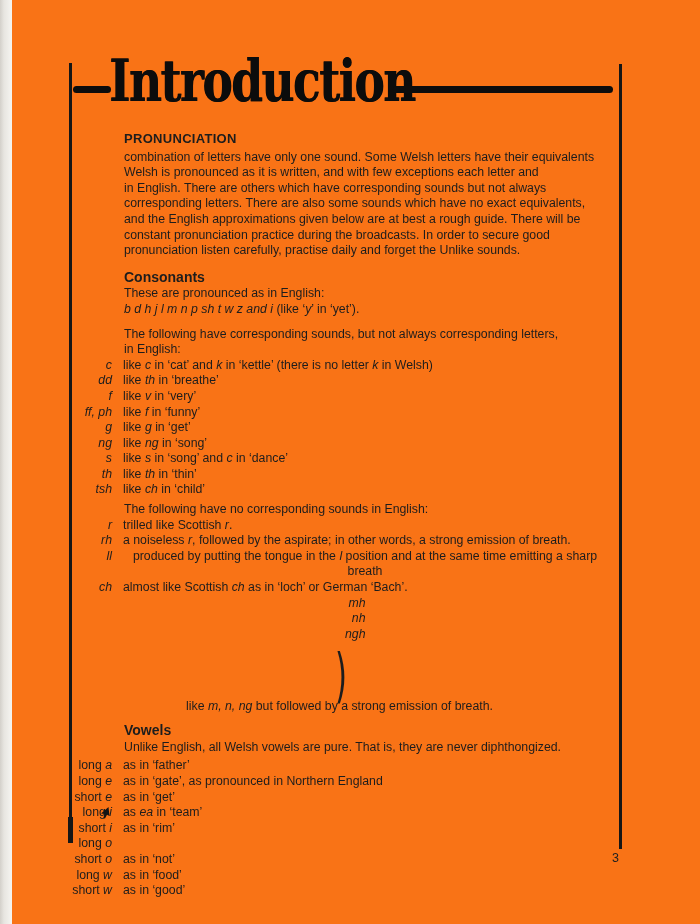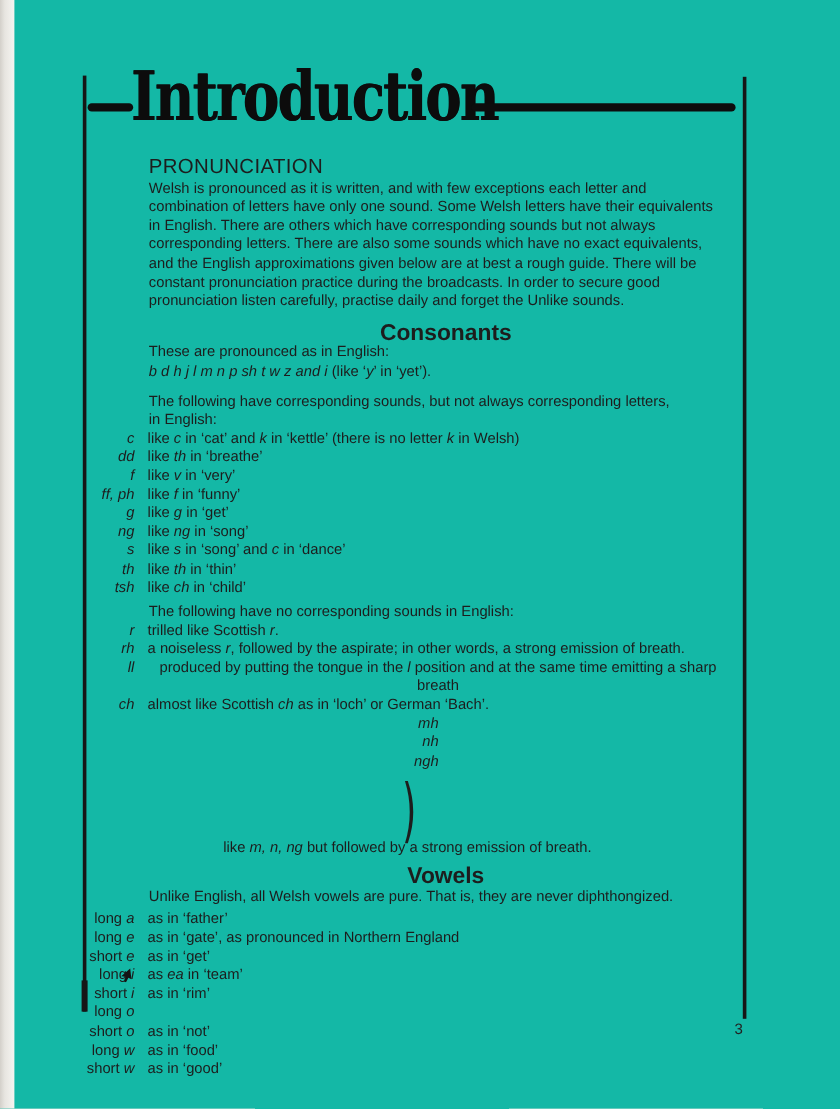--- a/index.html
+++ b/index.html
@@ -1,18 +1,18 @@
 <!DOCTYPE html>
 <html><head>
 <meta charset="utf-8">
 <style>
   html,body { margin:0; padding:0; background:#e8e6e2; }
   .page {
     position:relative; width:700px; height:924px;
-    background:#14b8a6;
+    background:#f97316;
     font-family:"Liberation Sans","DejaVu Sans",sans-serif;
     color:#1d1d1d; overflow:hidden;
   }
   .edge-shadow {
     position:absolute; left:0; top:0; width:12px; height:100%;
     background:linear-gradient(to right,#d3d0ca 0px,#e7e5e0 4px,#f4f3ef 11px);
   }
   .vrule { position:absolute; background:#161616; }
   .vrule-left  { left:69px;  top:63px; width:3px; height:780px; }
   .vrule-left::after {
@@ -30,22 +30,22 @@
     color:#0c0c0c; transform:scale(0.8,1); transform-origin:left top;
     text-shadow:0.6px 0 0 #0c0c0c;
     white-space:nowrap;
   }
 
   .content {
     position:absolute; left:55px; top:131px; width:564px;
     font-size:12.3px; line-height:15.6px;
   }
   .indent { margin-left:69px; }
-  .h-caps { font-size:17px; font-weight:normal; letter-spacing:0.3px; margin-bottom:3px; }
-  .h-sub  { font-size:19px;   font-weight:bold; margin-bottom:1px;text-align:center; }
+  .h-caps { font-size:13px; font-weight:bold; letter-spacing:0.3px; margin-bottom:3px; }
+  .h-sub  { font-size:14px;   font-weight:bold; margin-bottom:1px; }
   .line { white-space:nowrap; }
   .sp-a { margin-top:11px; }
   .sp-b { margin-top:9px; }
   .sp-c { margin-top:4px; }
   .sp-d { margin-top:3px; }
 
   .row { display:flex; }
   .term { flex:0 0 57px; width:57px; text-align:right; white-space:nowrap; }
   .desc { margin-left:11px; white-space:nowrap; }
   .row-wrap .desc { white-space:normal; max-width:484px;text-align:center; }
@@ -74,22 +74,22 @@
   <div class="vrule vrule-right"></div>
 
   <div class="title-dash title-dash-left"></div>
   <div class="page-title">Introduction</div>
   <div class="title-dash title-dash-right"></div>
 
   <div class="content">
 
     <div class="h-caps indent">PRONUNCIATION</div>
     <div>
+      <div class="line indent">combination of letters have only one sound. Some Welsh letters have their equivalents</div>
       <div class="line indent">Welsh is pronounced as it is written, and with few exceptions each letter and</div>
-      <div class="line indent">combination of letters have only one sound. Some Welsh letters have their equivalents</div>
       <div class="line indent">in English. There are others which have corresponding sounds but not always</div>
       <div class="line indent">corresponding letters. There are also some sounds which have no exact equivalents,</div>
       <div class="line indent">and the English approximations given below are at best a rough guide. There will be</div>
       <div class="line indent">constant pronunciation practice during the broadcasts. In order to secure good</div>
       <div class="line indent">pronunciation listen carefully, practise daily and forget the Unlike sounds.</div>
     </div>
 
     <div class="h-sub indent sp-a">Consonants</div>
     <div class="line indent">These are pronounced as in English:</div>
     <div class="line indent"><i>b d h j l m n p sh t w z and i</i> (like ‘<i>y</i>’ in ‘yet’).</div>

